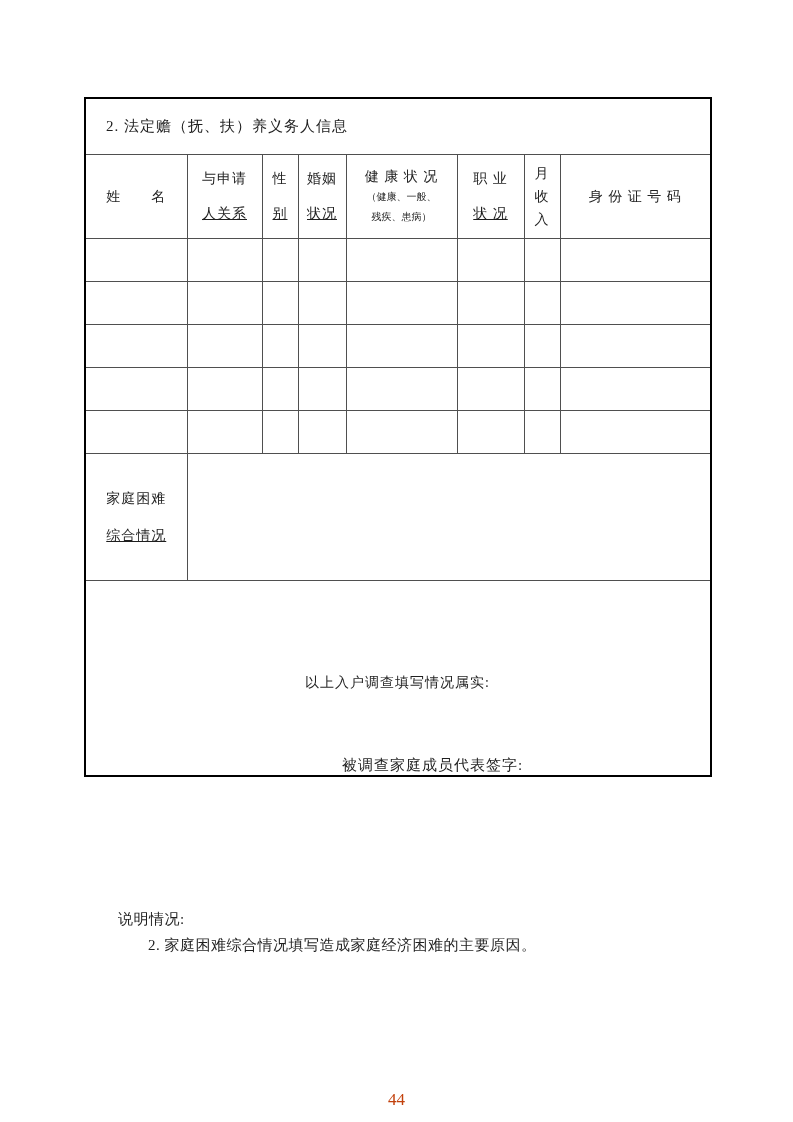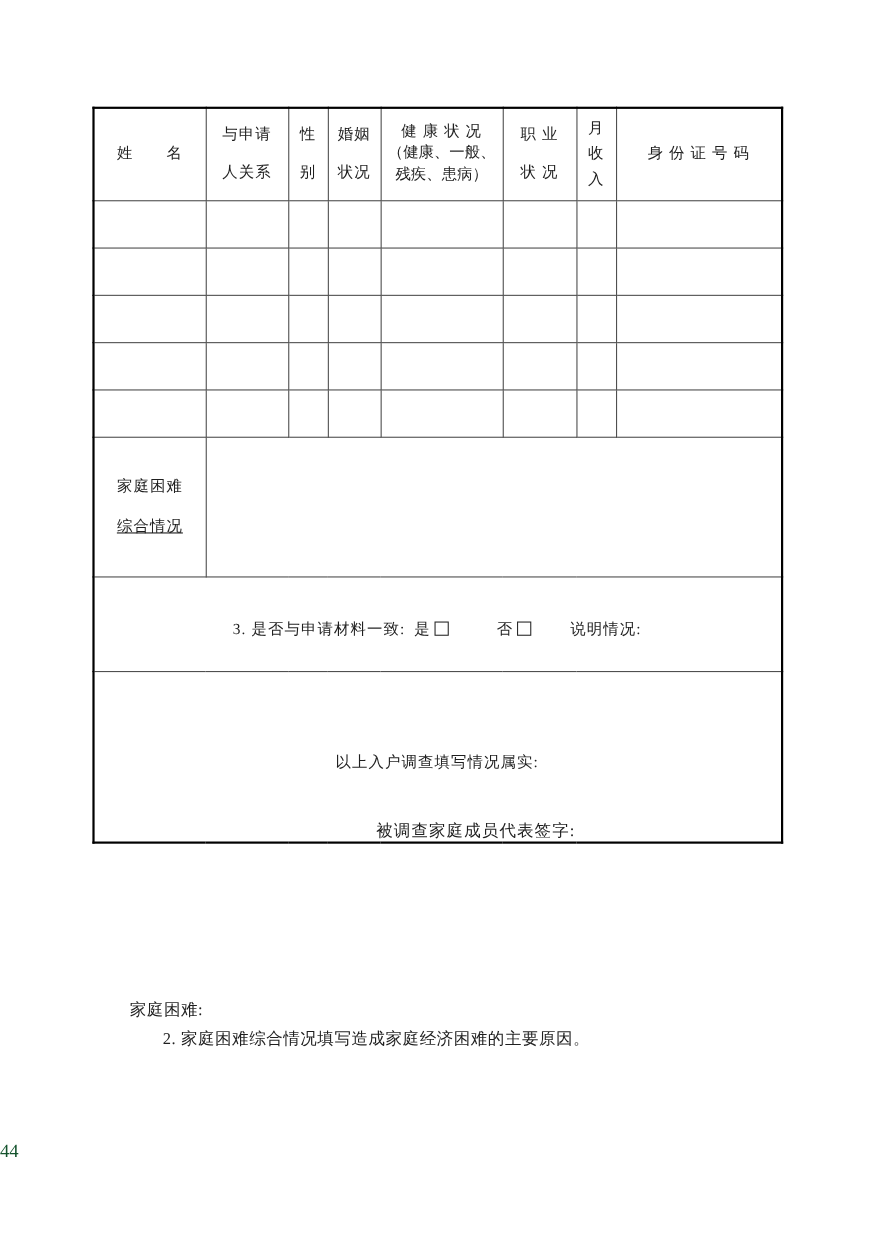--- a/index.html
+++ b/index.html
@@ -29,27 +29,27 @@
     vertical-align:middle;
     overflow:hidden;
   }
   tr.r-title  { height:56px; }
   tr.r-title td { text-align:left; padding-left:20px; font-size:15px; }
   tr.r-head   { height:84px; }
   tr.r-data   { height:43px; }
   tr.r-family { height:127px;margin-top:19px; }
   tr.r-wide   { height:86px; }
   tr.r-sign   { height:80px; }
-  tr.r-confirm{ height:156px; }
+  tr.r-confirm{ height:196px; }
   .hcell { display:flex; flex-direction:column; align-items:center; justify-content:center; }
   .hcell .ln { line-height:17px; white-space:nowrap; }
-  .gap-wide .ln + .ln { margin-top:18px; }
+  .gap-wide .ln + .ln { margin-top:18px;text-decoration:underline; }
   .gap-med  .ln + .ln { margin-top:6px; }
   .gap-tight .ln + .ln { margin-top:3px; }
-  .hcell .small { font-size:14px; letter-spacing:0;font-family:Liberation Mono, monospace; }
+  .hcell .small { font-size:10px; letter-spacing:0; }
   td.left-top {
     text-align:left;
     vertical-align:top;
     padding:10px 8px 0 7px;
     font-size:15px;
   }
   .family-label .ln + .ln { margin-top:20px;text-decoration:underline; }
   .cbx {
     display:inline-block;
     width:13px; height:13px;
@@ -69,23 +69,24 @@
   .notes {
     position:absolute;
     left:118px; top:906px;
     font-size:15px;
     letter-spacing:0.5px;
     line-height:26px;
   }
   .notes .note-item { padding-left:30px; }
   .page-number {
     position:absolute;
-    left:0; right:0; top:1037px;
+    left:0; right:0; top:1090px;
+    text-align:center;
     font-size:17px;
-    color:#14532d;
+    color:#c2410c;
   }
 </style>
 </head>
 <body>
 
 <div class="page">
 
   <div class="form-table-wrap">
     <table class="form">
       <colgroup>
@@ -93,20 +94,23 @@
           <col style="width:75px">
           <col style="width:36px">
           <col style="width:48px">
         <col style="width:111px">
           <col style="width:67px">
           <col style="width:36px">
           <col style="width:151px">
       </colgroup>
 
       <tbody>
+        <tr class="r-title">
+          <td colspan="8">2. 法定赡（抚、扶）养义务人信息</td>
+        </tr>
         <tr class="r-head">
           <td>
             <div class="hcell">
                 <div class="ln">姓　　名</div>
               </div>
           </td>
           <td>
             <div class="hcell gap-wide">
               <div class="ln">与申请</div>
               <div class="ln">人关系</div>
@@ -209,36 +213,31 @@
         <tr class="r-family">
           <td>
             <div class="hcell family-label">
               <div class="ln">家庭困难</div>
               <div class="ln">综合情况</div>
             </div>
           </td>
           <td colspan="7" class="left-top"></td>
         </tr>
 
-        <tr class="r-wide">
-          <td colspan="8" class="left-top">
-            <span>3. 是否与申请材料一致:</span><span class="yn"><span>是</span><span class="cbx"></span></span><span class="yn"><span>否</span><span class="cbx"></span></span><span>说明情况:</span>
-          </td>
-        </tr>
 
 
         <tr class="r-confirm">
           <td colspan="8" class="left-top confirm-cell">
             <span>以上入户调查填写情况属实:</span>
             <span class="rep-sign">被调查家庭成员代表签字:</span>
           </td>
         </tr>
       </tbody>
     </table>
   </div>
 
   <div class="notes">
-    <div>家庭困难:</div>
+    <div>说明情况:</div>
     <div class="note-item">2. 家庭困难综合情况填写造成家庭经济困难的主要原因。</div>
   </div>
 
   <div class="page-number">44</div>
 </div>
 
 </body></html>

